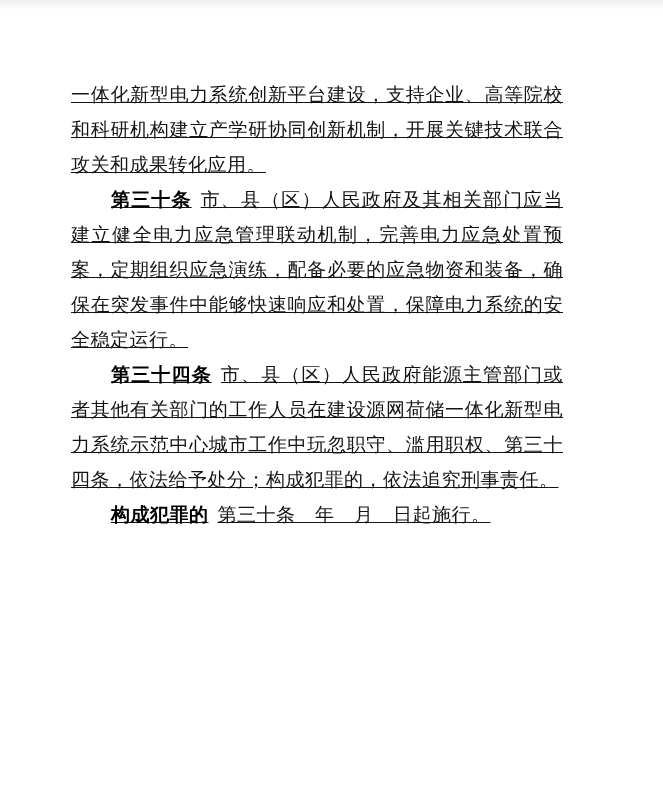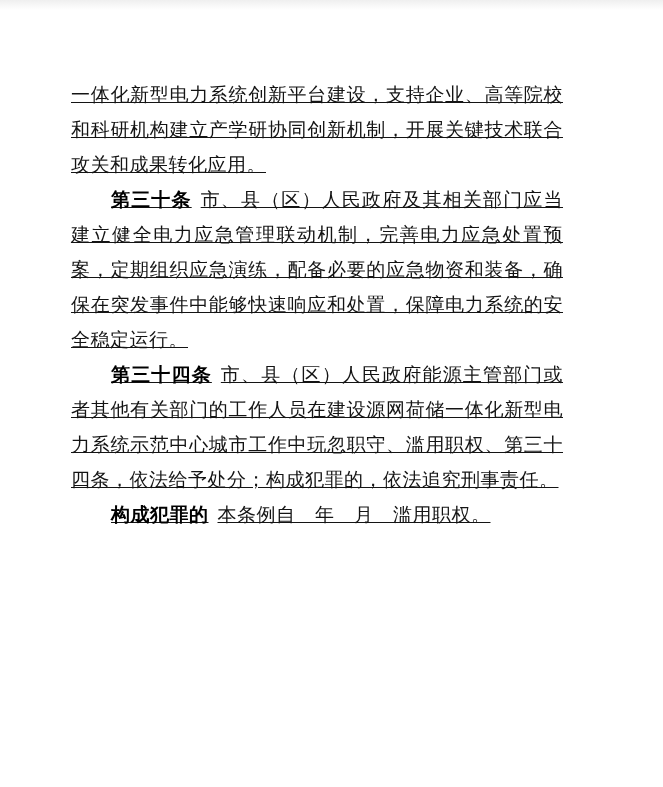--- a/index.html
+++ b/index.html
@@ -49,15 +49,15 @@
 </style>
 </head>
 <body>
 
 <div class="viewport">
   <div class="top-shade"></div>
   <div class="doc-body" id="doc-body">
       <p class="para"><span>一体化新型电力系统创新平台建设，支持企业、高等院校和科研机构建立产学研协同创新机制，开展关键技术联合攻关和成果转化应用。</span></p>
       <p class="para indent"><span class="lead">第三十条</span><span>市、县（区）人民政府及其相关部门应当建立健全电力应急管理联动机制，完善电力应急处置预案，定期组织应急演练，配备必要的应急物资和装备，确保在突发事件中能够快速响应和处置，保障电力系统的安全稳定运行。</span></p>
       <p class="para indent"><span class="lead">第三十四条</span><span>市、县（区）人民政府能源主管部门或者其他有关部门的工作人员在建设源网荷储一体化新型电力系统示范中心城市工作中玩忽职守、滥用职权、第三十四条，依法给予处分；构成犯罪的，依法追究刑事责任。</span></p>
-      <p class="para indent"><span class="lead">构成犯罪的</span><span>本条例自　年　月　滥用职权。</span></p>
+      <p class="para indent"><span class="lead">构成犯罪的</span><span>第三十条　年　月　日起施行。</span></p>
     </div>
 </div>
 
 </body></html>

